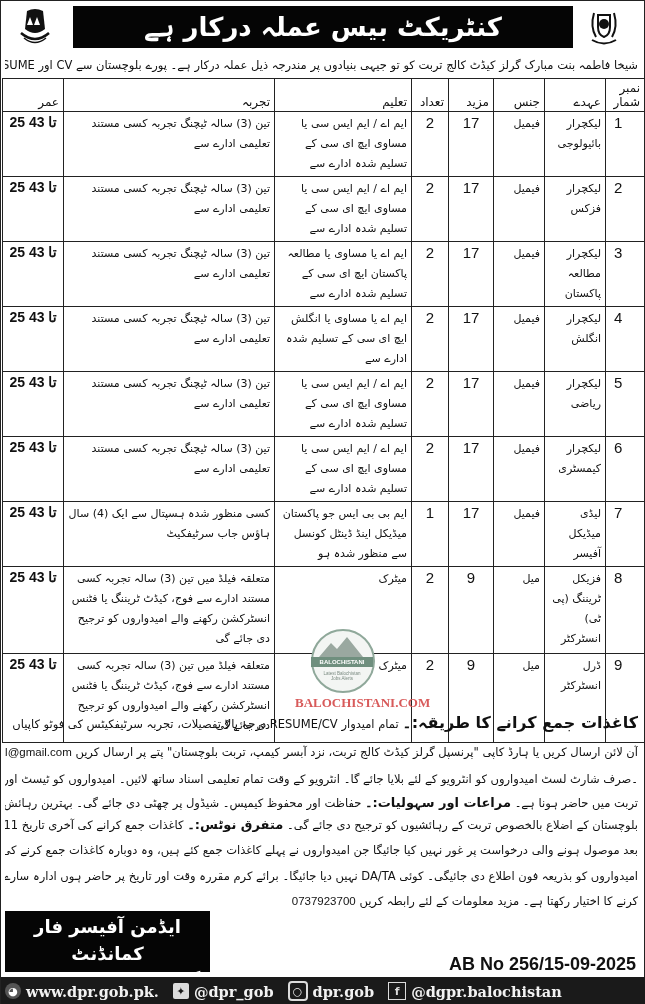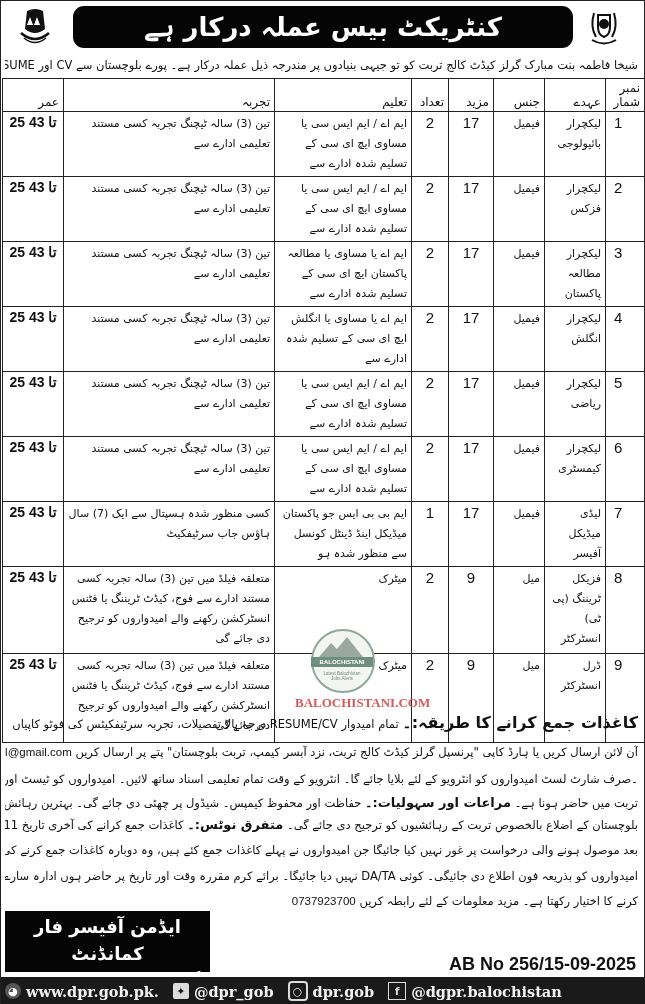--- a/index.html
+++ b/index.html
@@ -4,21 +4,21 @@
 <style>
   html, body { margin:0; padding:0; background:#ffffff; }
   body { width:645px; height:1004px; position:relative; overflow:hidden;
          font-family:"DejaVu Sans", sans-serif; color:#111; }
   .page { position:absolute; left:0; top:0; width:643px; height:1002px; border:1px solid #222; }
   .logo { position:absolute; top:6px; width:40px; height:40px; }
   .logo-left { left:14px; }
   .logo-right { right:20px; }
   .banner { position:absolute; left:72px; top:5px; width:500px; height:42px; background:#050505;
             color:#fff; display:flex; align-items:center; justify-content:center;
-            font-family:"DejaVu Sans", sans-serif; font-weight:bold; font-size:26px; direction:rtl;border-radius:11px; }
+            font-family:"DejaVu Sans", sans-serif; font-weight:bold; font-size:26px; direction:rtl; }
   .intro { position:absolute; left:4px; right:6px; top:53px; height:22px; direction:rtl; text-align:right;
            font-size:11.5px; line-height:22px; white-space:nowrap; overflow:hidden; }
   table.jobs { position:absolute; left:1px; top:77px; width:642px; border-collapse:collapse; direction:rtl; table-layout:fixed; }
   table.jobs th, table.jobs td { border:1px solid #222; font-size:11px; padding:2px 4px; vertical-align:top; }
   table.jobs th { height:22px; font-weight:normal; font-size:12px; text-align:right; vertical-align:bottom; }
   table.jobs td.num, table.jobs td.grade, table.jobs td.count { text-align:center; font-family:"Liberation Sans", sans-serif; font-size:15px; }
   table.jobs td.sn { text-align:left; font-family:"Liberation Sans", sans-serif; font-size:15px; padding-left:8px; }
   table.jobs td.age { text-align:center; font-family:"Liberation Sans", sans-serif; font-size:14px; font-weight:bold; direction:ltr; }
   table.jobs td.txt { text-align:right; line-height:20px; }
   .r1 td { height:54px; } .r2 td { height:54px; } .r3 td { height:54px; } .r4 td { height:56px; }
@@ -165,21 +165,21 @@
         <td class="txt">تین (3) سالہ ٹیچنگ تجربہ کسی مستند تعلیمی ادارے سے</td>
         <td class="age">25 تا 43</td>
       </tr>
       <tr class="r7">
         <td class="sn">7</td>
         <td class="txt">لیڈی میڈیکل آفیسر</td>
         <td class="txt">فیمیل</td>
         <td class="grade">17</td>
         <td class="count">1</td>
         <td class="txt">ایم بی بی ایس جو پاکستان میڈیکل اینڈ ڈینٹل کونسل سے منظور شدہ ہو</td>
-        <td class="txt">کسی منظور شدہ ہسپتال سے ایک (7) سال ہاؤس جاب سرٹیفکیٹ</td>
+        <td class="txt">کسی منظور شدہ ہسپتال سے ایک (4) سال ہاؤس جاب سرٹیفکیٹ</td>
         <td class="age">25 تا 43</td>
       </tr>
       <tr class="r8">
         <td class="sn">8</td>
         <td class="txt">فزیکل ٹریننگ (پی ٹی) انسٹرکٹر</td>
         <td class="txt">میل</td>
         <td class="grade">9</td>
         <td class="count">2</td>
         <td class="txt">میٹرک</td>
         <td class="txt">متعلقہ فیلڈ میں تین (3) سالہ تجربہ کسی مستند ادارے سے فوج، کیڈٹ ٹریننگ یا فٹنس انسٹرکشن رکھنے والے امیدواروں کو ترجیح دی جائے گی</td>

